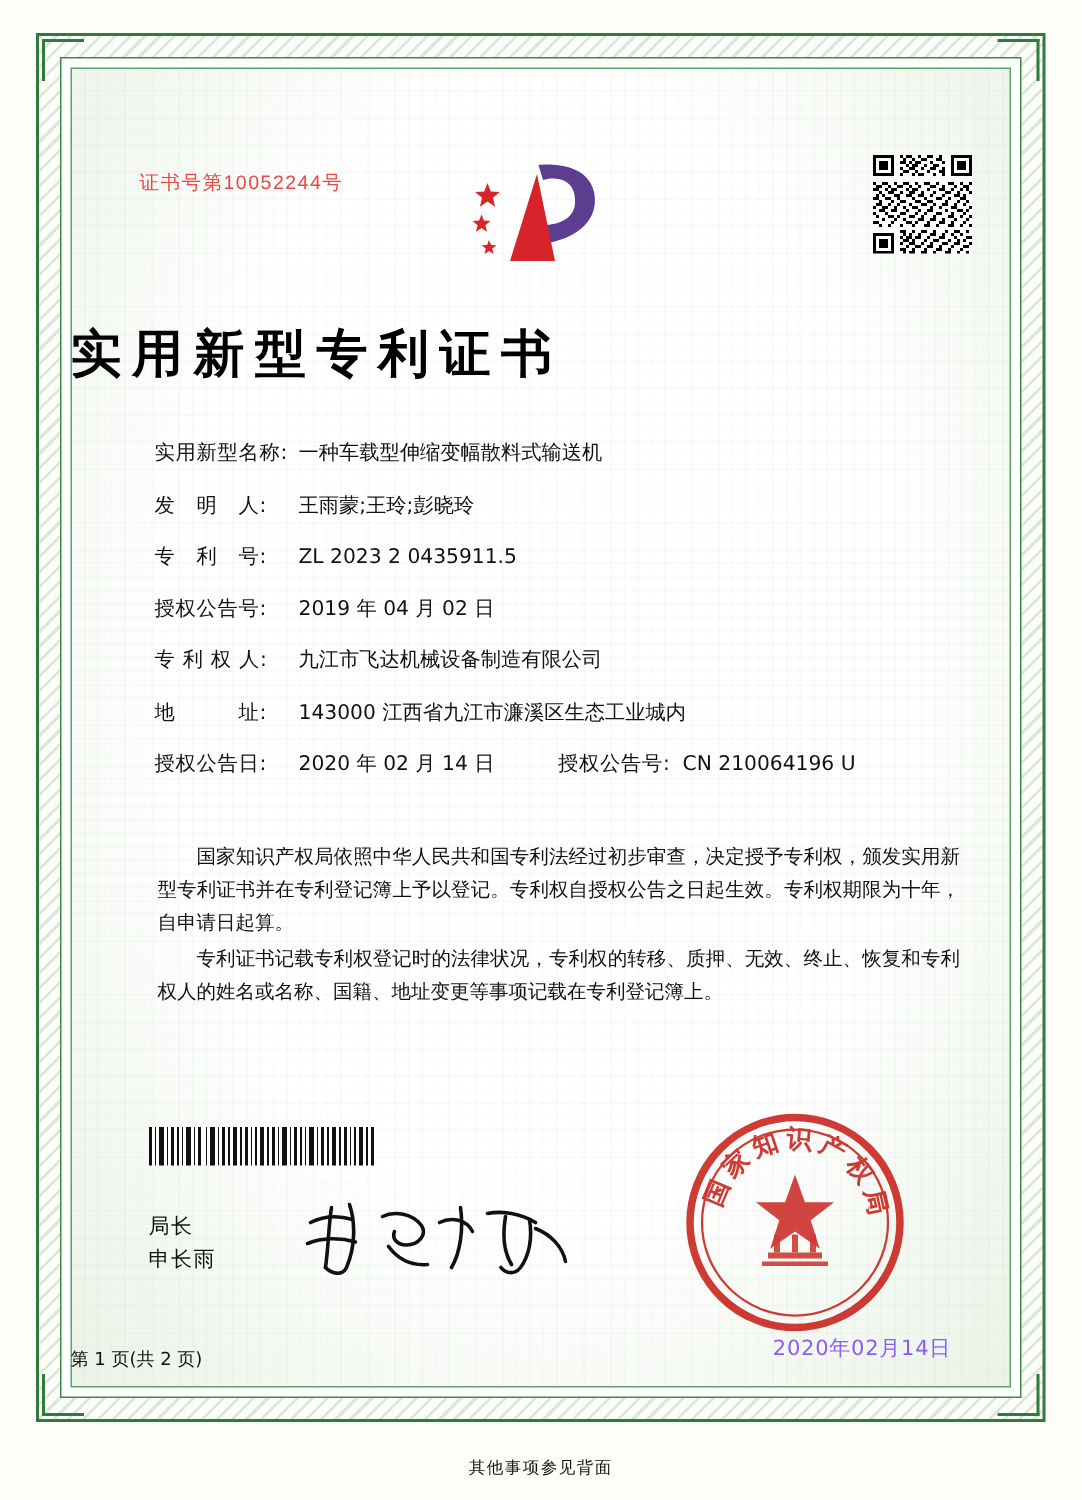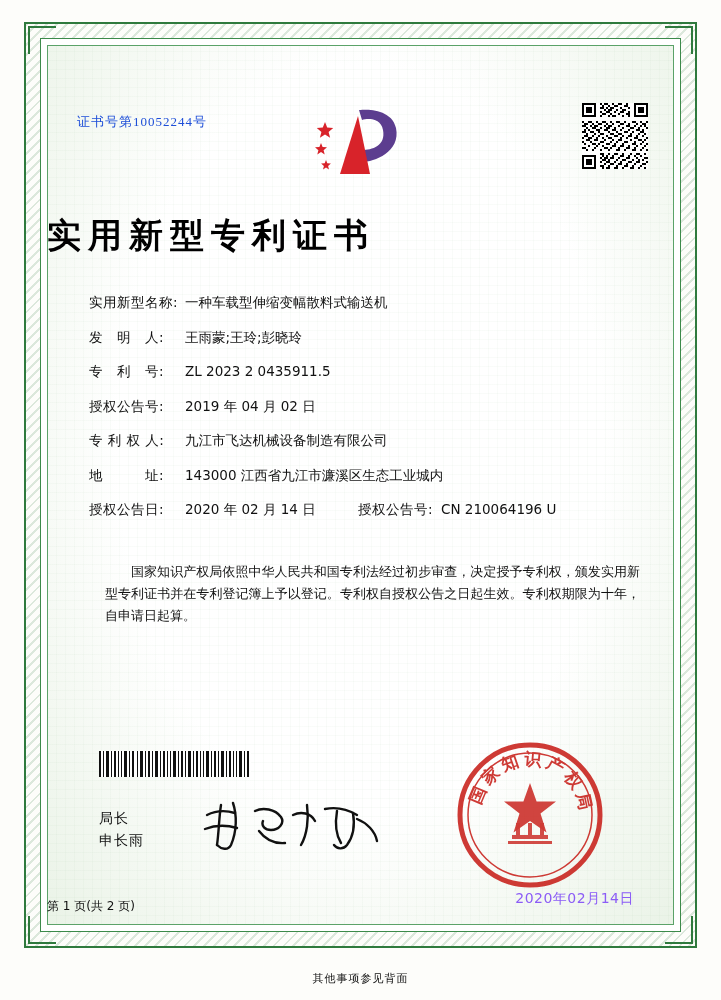--- a/index.html
+++ b/index.html
@@ -85,26 +85,26 @@
   .content {
     position: absolute;
     left: 47px;
     top: 45px;
     right: 47px;
     bottom: 75px;
   }
 
   .cert-number {
     position: absolute;
-    left: 30px;
+    left: 46px;
     top: 68px;
     font-size: 13px;
     letter-spacing: 1px;
-    color: #1d4ed8;
-    font-family: Liberation Serif, serif;
+    color: #ef4444;
+    font-family: Liberation Sans, sans-serif;
   }
 
   
   .qr {
     position: absolute;
     right: 26px;
     top: 58px;
     width: 66px;
     height: 66px;
     background: #fff;
@@ -127,21 +127,21 @@
     top: 168px;
     font-size: 34px;
     font-weight: bold;
     letter-spacing: 7px;
     color: #000;
     font-family: "DejaVu Sans", "Liberation Sans", sans-serif;
   }
 
   .fields {
     position: absolute;
-    left: 42px;
+    left: 56px;
     right: 30px;
     top: 248px;
   }
   .field-row {
     font-size: 13.5px;
     color: #111;
     margin-bottom: 16.5px;
     line-height: 18px;
     white-space: nowrap;
   }
@@ -536,20 +536,21 @@
       <div class="field-row two-col">
         <span class="field-label">授权公告日:</span><span class="field-value">2020 年 02 月 14 日</span>
         <span class="col2">
           <span class="field-label">授权公告号:</span><span class="field-value">CN 210064196 U</span>
         </span>
       </div>
     </div>
 
     <div class="paragraphs">
       <p>国家知识产权局依照中华人民共和国专利法经过初步审查，决定授予专利权，颁发实用新型专利证书并在专利登记簿上予以登记。专利权自授权公告之日起生效。专利权期限为十年，自申请日起算。</p>
+      <p>专利证书记载专利权登记时的法律状况，专利权的转移、质押、无效、终止、恢复和专利权人的姓名或名称、国籍、地址变更等事项记载在专利登记簿上。</p>
     </div>
 
     <div class="barcode">
       <svg width="152" height="26" shape-rendering="crispEdges">
         <rect width="152" height="26" fill="#ffffff"></rect>
         <g fill="#111111">
           <rect x="0" y="0" width="2" height="26"></rect>
             <rect x="4" y="0" width="1" height="26"></rect>
           <rect x="7" y="0" width="3" height="26"></rect>
             <rect x="12" y="0" width="1" height="26"></rect>

